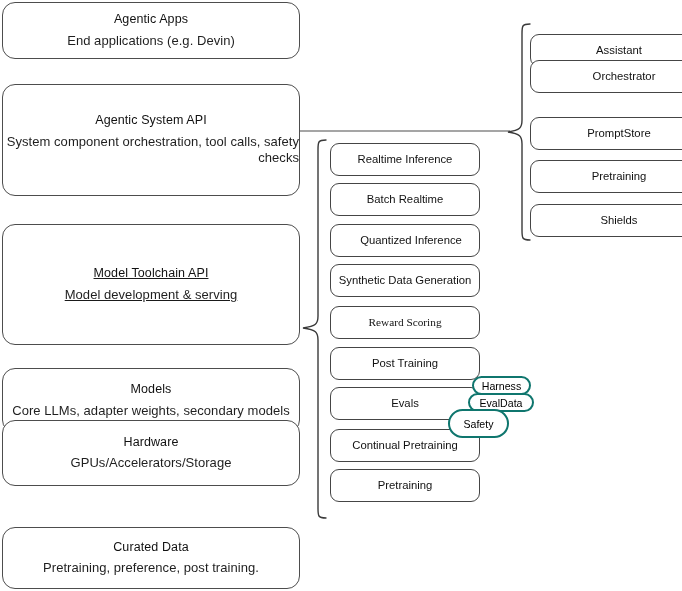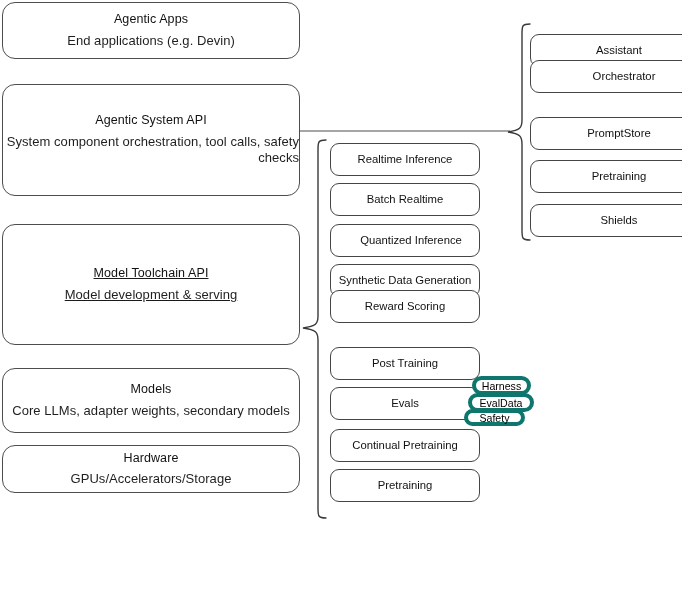--- a/index.html
+++ b/index.html
@@ -60,21 +60,21 @@
     color: #111111;
   }
   .mid-box { left: 330px; width: 150px; }
   .right-box { left: 530px; width: 178px; }
 
   
   .tag {
     position: absolute;
     box-sizing: border-box;
     background: #ffffff;
-    border: 4px solid #0f766e;
+    border: 2px solid #0f766e;
     border-radius: 999px;
     display: flex;
     align-items: center;
     justify-content: center;
     font-size: 10.6px;
     color: #000000;
     z-index: 6;
   }
 
   
@@ -129,39 +129,43 @@
   <div class="node layer-box" style="top:224px; height:121px;text-decoration:underline;">
     <div class="layer-title">Model Toolchain API</div>
     <div class="layer-sub">Model development &amp; serving</div>
   </div>
 
   <div class="node layer-box" style="top:368px; height:65px;">
     <div class="layer-title">Models</div>
     <div class="layer-sub">Core LLMs, adapter weights, secondary models</div>
   </div>
 
-  <div class="node layer-box" style="top:445px; height:48px;">
+  <div class="node layer-box" style="top:420px; height:66px;">
     <div class="layer-title">Hardware</div>
     <div class="layer-sub">GPUs/Accelerators/Storage</div>
   </div>
 
+  <div class="node layer-box" style="top:527px; height:62px;">
+    <div class="layer-title">Curated Data</div>
+    <div class="layer-sub">Pretraining, preference, post training.</div>
+  </div>
 
   <div class="node cap-box mid-box" style="top:143px;">
     <div class="cap-label">Realtime Inference</div>
   </div>
   <div class="node cap-box mid-box" style="top:183px;">
     <div class="cap-label">Batch Realtime</div>
   </div>
   <div class="node cap-box mid-box" style="top:224px;padding-left:12px;">
     <div class="cap-label">Quantized Inference</div>
   </div>
   <div class="node cap-box mid-box" style="top:264px;">
     <div class="cap-label">Synthetic Data Generation</div>
   </div>
-  <div class="node cap-box mid-box" style="top:290px;">
+  <div class="node cap-box mid-box" style="top:306px;font-family:Liberation Serif, serif;">
     <div class="cap-label">Reward Scoring</div>
   </div>
   <div class="node cap-box mid-box" style="top:347px;">
     <div class="cap-label">Post Training</div>
   </div>
   <div class="node cap-box mid-box" style="top:387px;">
     <div class="cap-label">Evals</div>
   </div>
   <div class="node cap-box mid-box" style="top:429px;">
     <div class="cap-label">Continual Pretraining</div>
@@ -169,21 +173,21 @@
   <div class="node cap-box mid-box" style="top:469px;">
     <div class="cap-label">Pretraining</div>
   </div>
 
   <div class="tag" style="left:472px; top:376px; width:59px; height:19px;">
     <span>Harness</span>
   </div>
   <div class="tag" style="left:468px; top:393px; width:66px; height:19px;">
     <span>EvalData</span>
   </div>
-  <div class="tag" style="left:464px; top:409px; width:61px; height:17px;">
+  <div class="tag" style="left:448px; top:409px; width:61px; height:29px;">
     <span>Safety</span>
   </div>
 
   <div class="node cap-box right-box" style="top:34px;">
     <div class="cap-label">Assistant</div>
   </div>
   <div class="node cap-box right-box" style="top:60px;padding-left:10px;">
     <div class="cap-label">Orchestrator</div>
   </div>
   <div class="node cap-box right-box" style="top:117px;">

